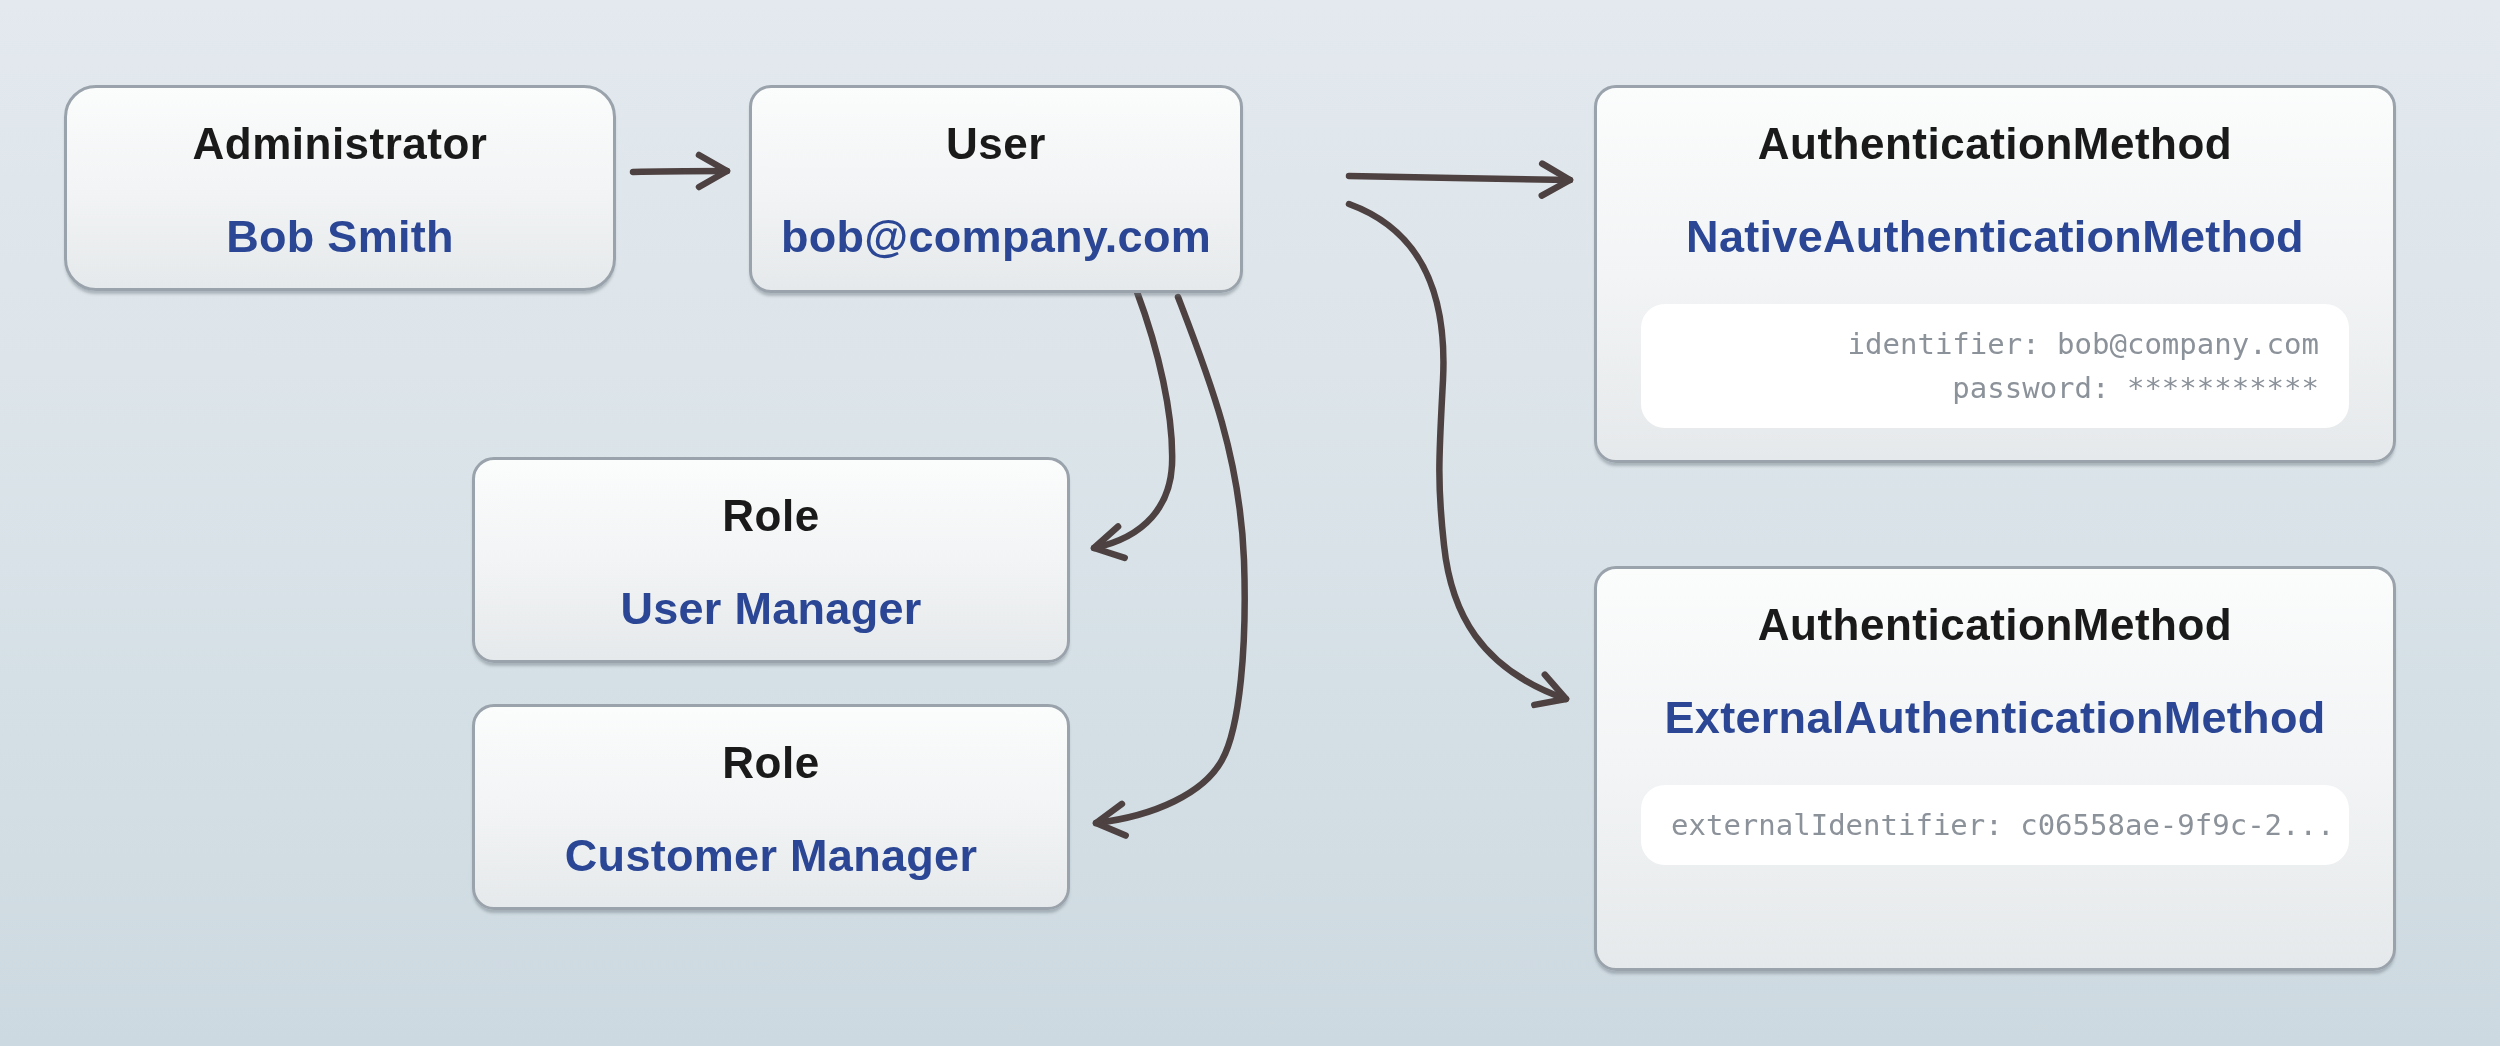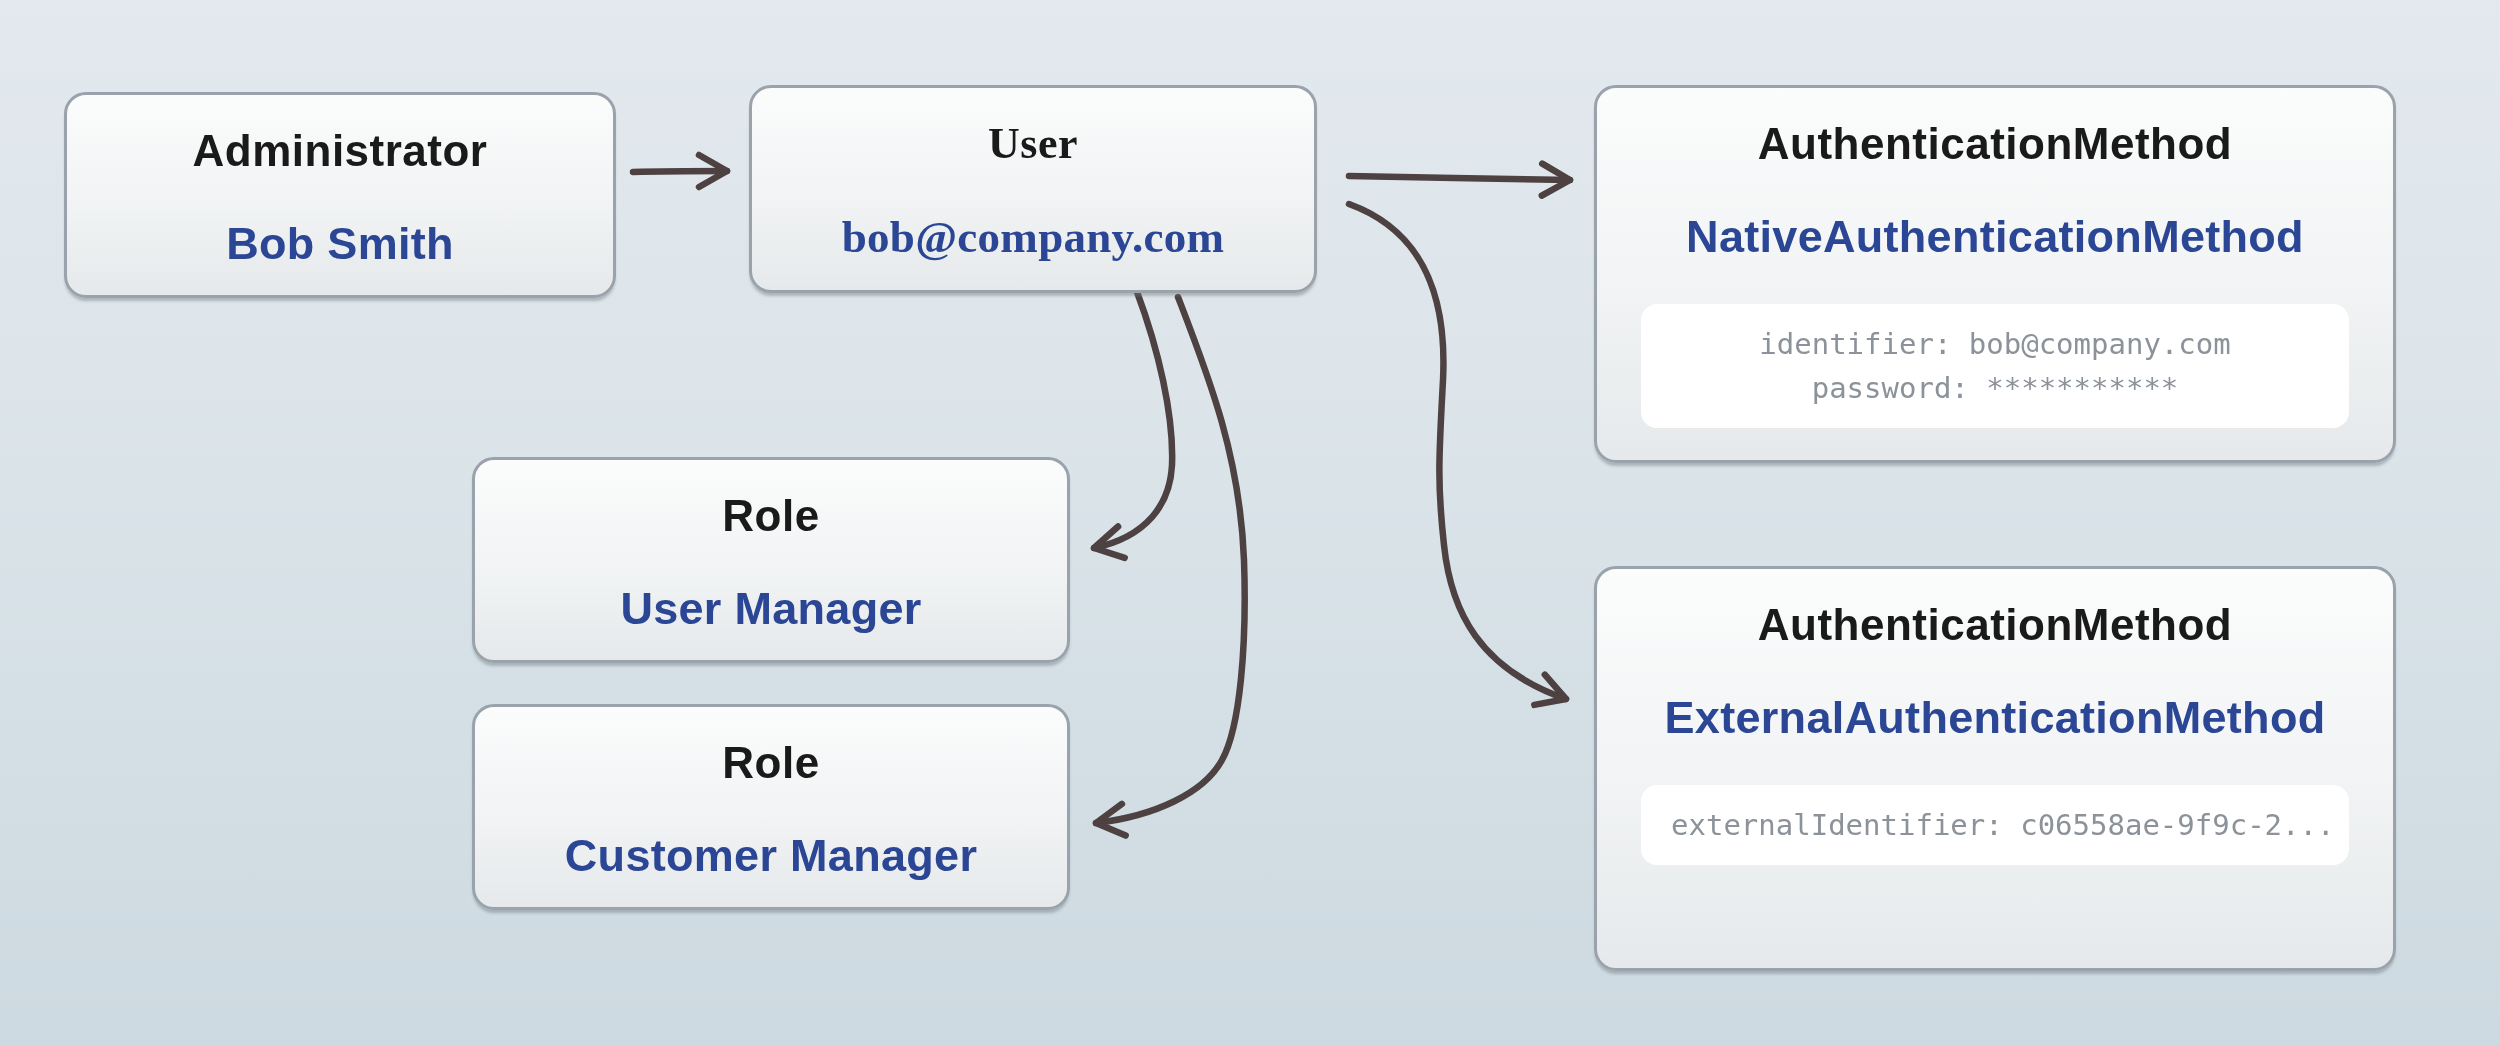--- a/index.html
+++ b/index.html
@@ -51,35 +51,35 @@
     font-weight: bold;
     color: #2a4694;
     letter-spacing: 0.3px;
   }
   .code-box {
     margin-top: 40px;
     align-self: stretch;
     margin-left: 44px;
     margin-right: 44px;
     background: #ffffff;
-    border-radius: 16px;
+    border-radius: 24px;
     padding: 18px 30px;
     box-sizing: border-box;
-    text-align: center;
+    text-align: right;
   }
   .code-line {
     font-family: "DejaVu Sans Mono", monospace;
     font-size: 29px;
     line-height: 44px;
     color: #8c929a;
     white-space: pre;
   }
   
-  #card-administrator { left: 64px;   top: 92px;  width: 552px; height: 206px; }
-  #card-user          { left: 749px;  top: 85px;  width: 568px; height: 208px; font-family: Liberation Serif, serif; }
+  #card-administrator { left: 64px;   top: 85px;  width: 552px; height: 206px; border-radius: 32px; }
+  #card-user          { left: 749px;  top: 85px;  width: 494px; height: 208px; }
   #card-native-auth   { left: 1594px; top: 85px;  width: 802px; height: 378px; }
   #card-role-order    { left: 472px;  top: 457px; width: 598px; height: 206px; }
   #card-role-customer { left: 472px;  top: 704px; width: 598px; height: 206px; }
   #card-external-auth { left: 1594px; top: 566px; width: 802px; height: 405px; }
   .edge {
     fill: none;
     stroke: #4d4141;
     stroke-width: 6.5;
     stroke-linecap: round;
   }

